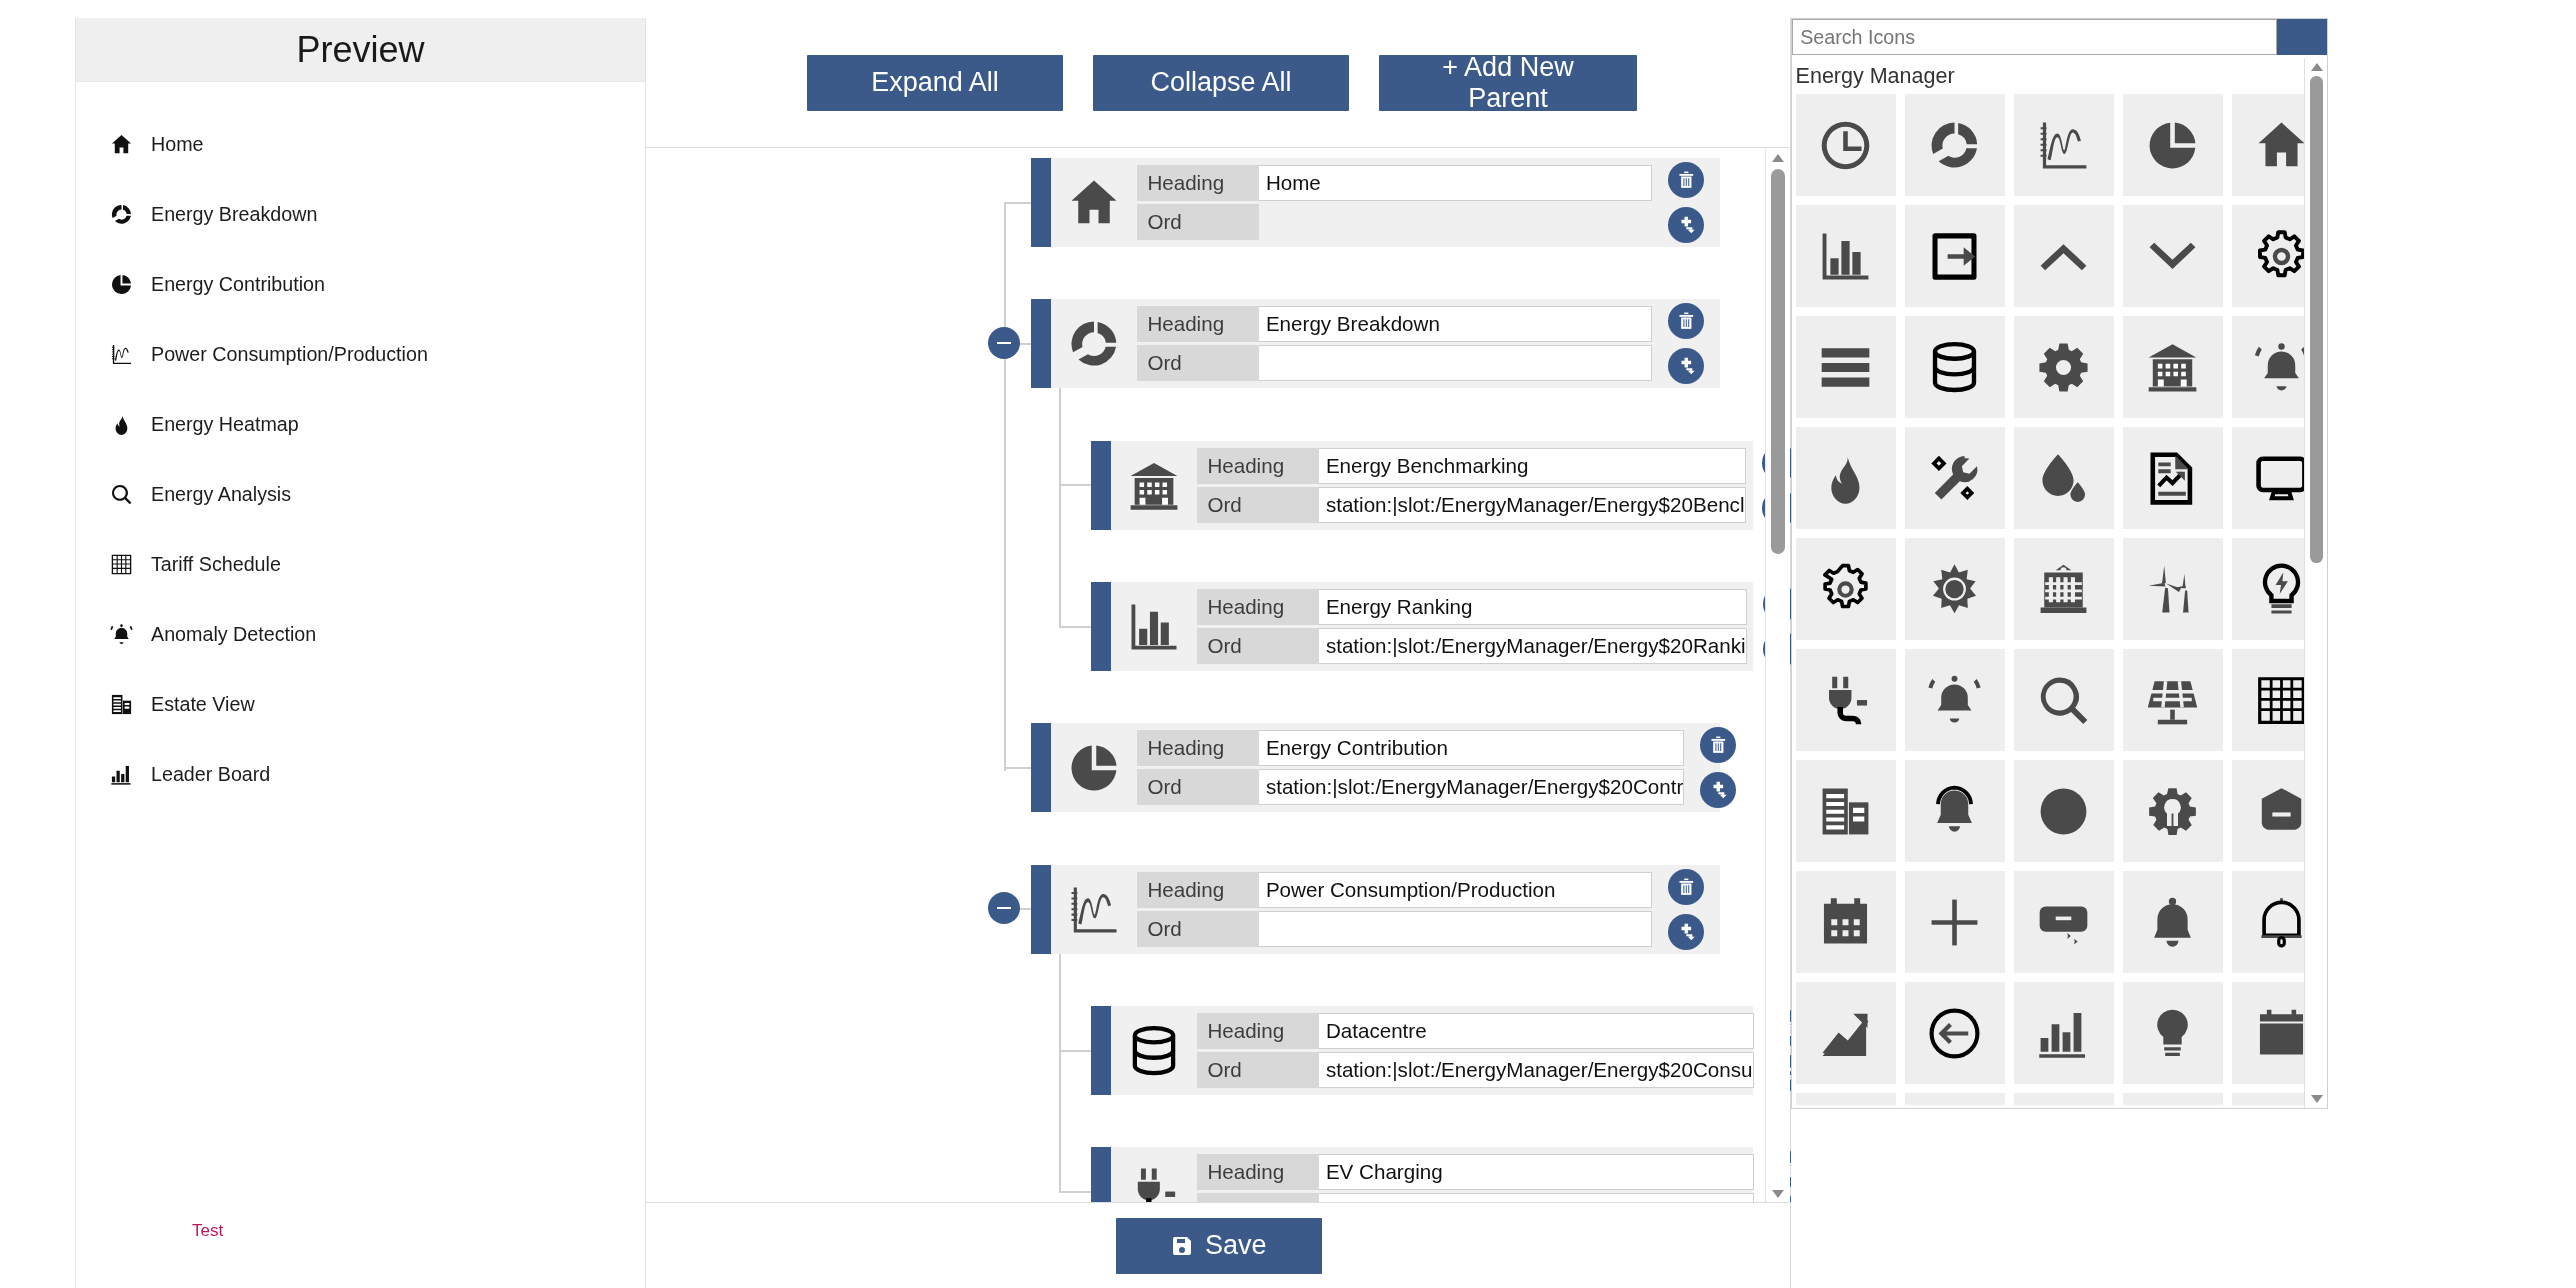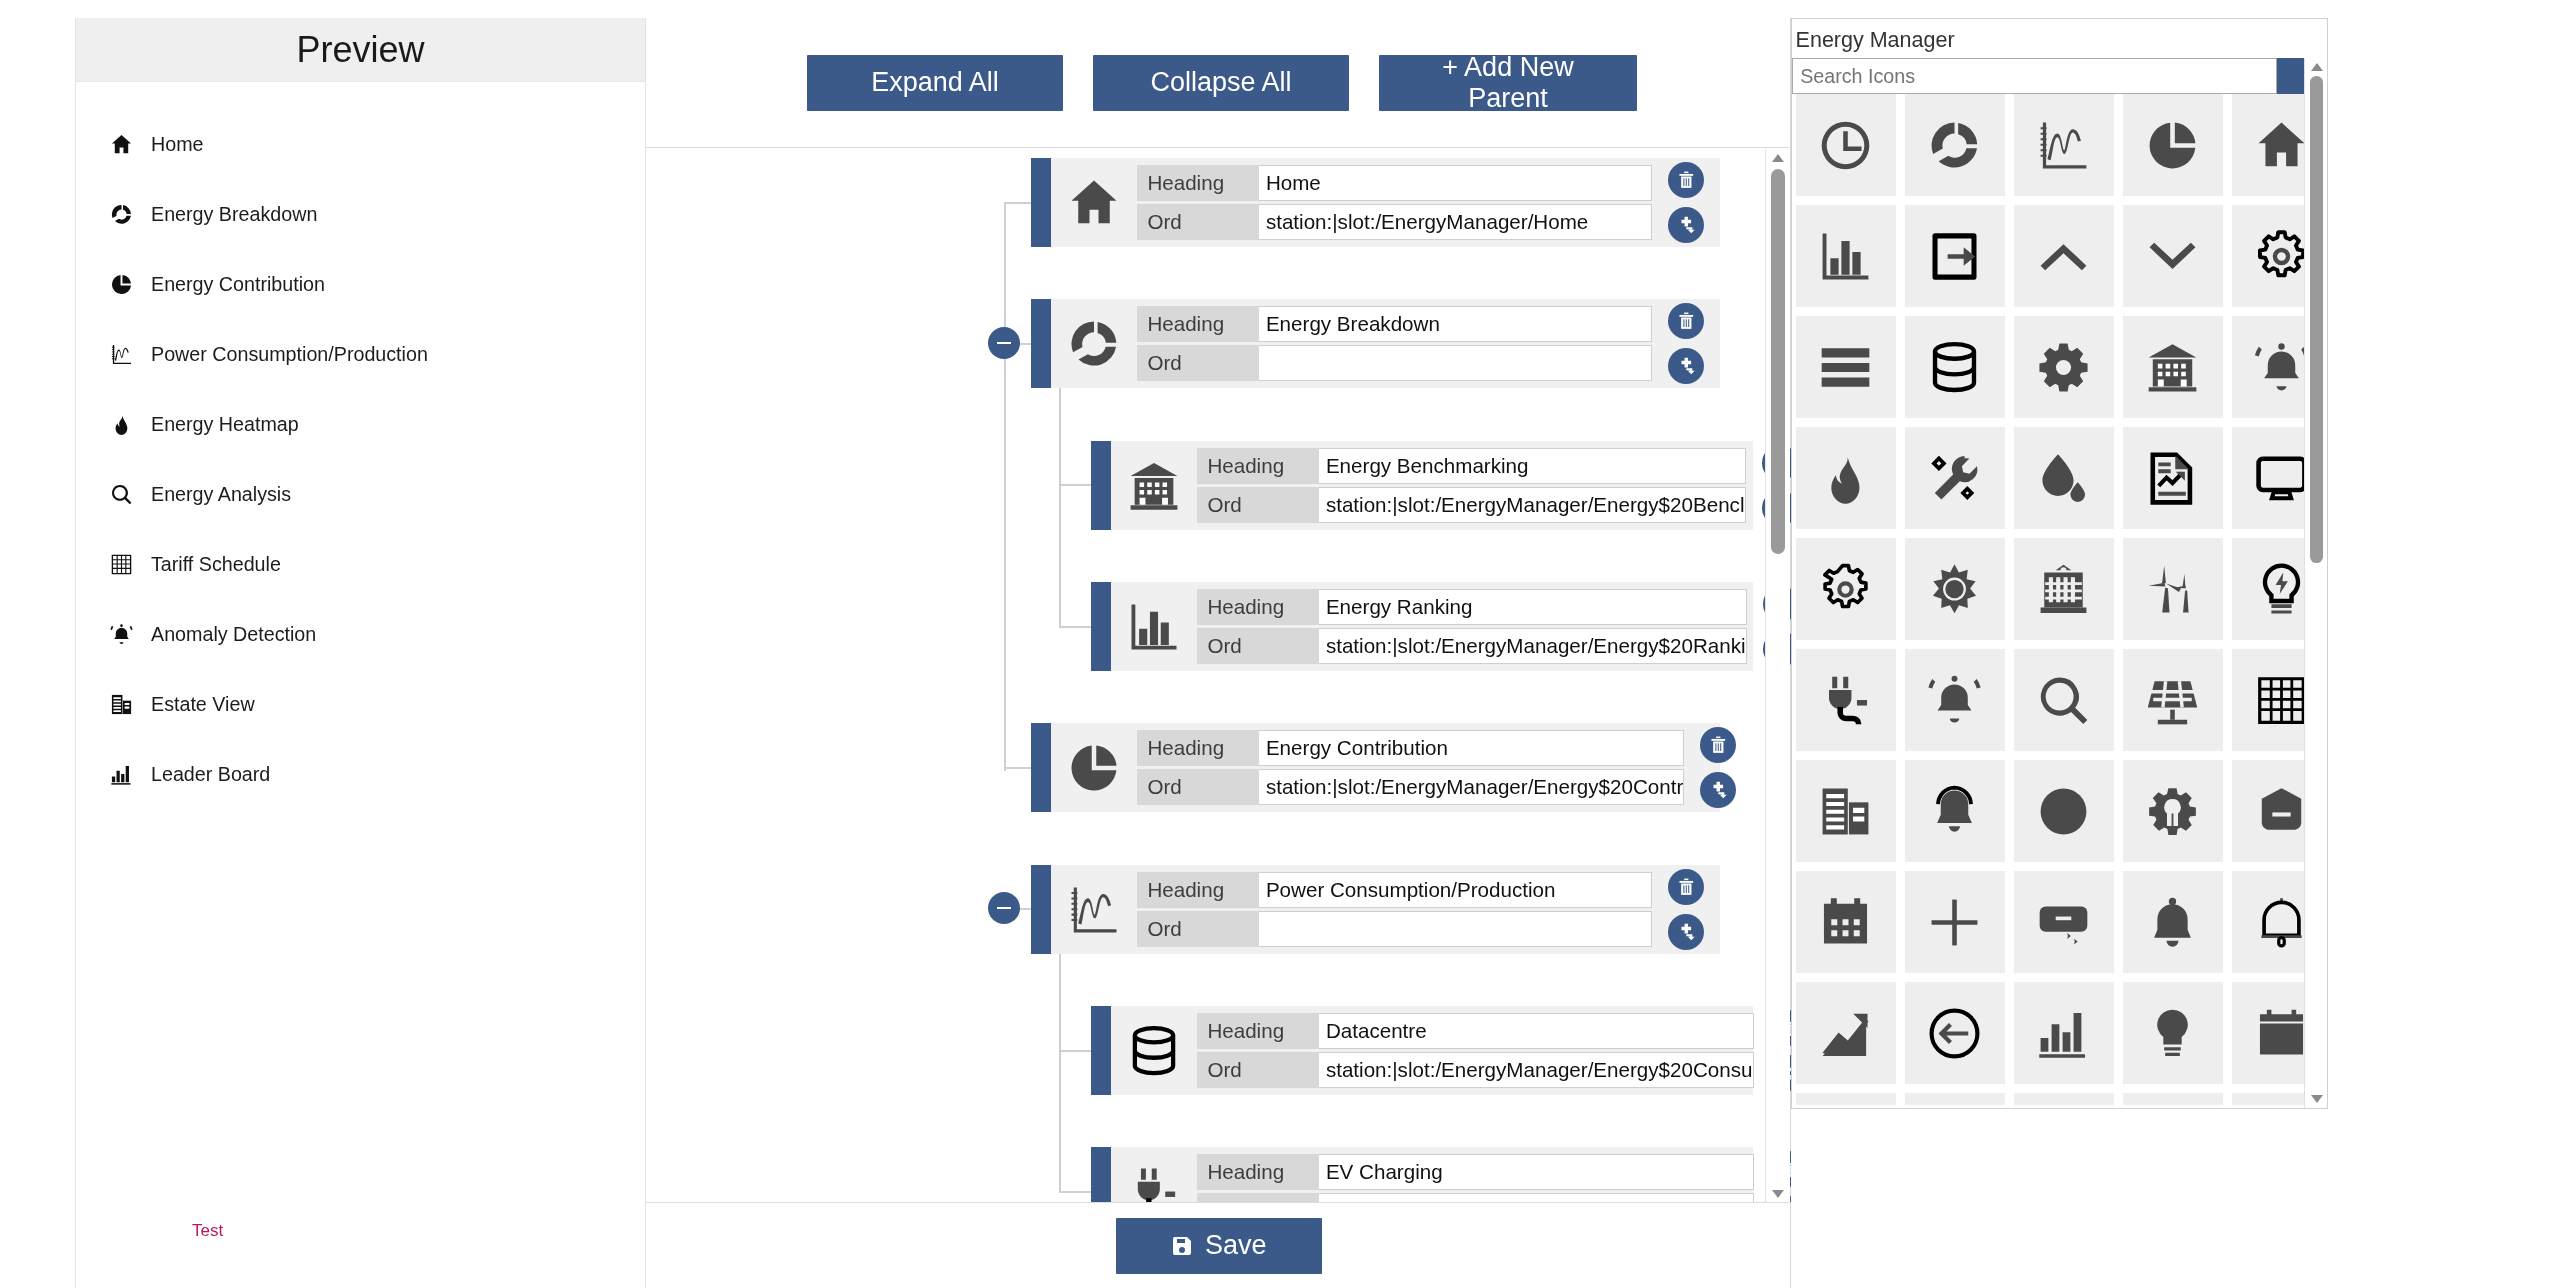--- a/index.html
+++ b/index.html
@@ -274,21 +274,20 @@
               <path d="M12 2 2 11h3v10h5v-6h4v6h5V11h3z"></path>
             </svg>
           </div>
           <div class="node-fields">
             <div class="field-row">
               <span class="field-label">Heading</span>
               <span class="field-input">Home</span>
             </div>
             <div class="field-row">
               <span class="field-label">Ord</span>
-              <span class="field-input">station:|slot:/EnergyManager/Home</span>
             </div>
           </div>
           <div class="node-actions">
             <span class="act-btn">
               <svg viewBox="0 0 24 24">
                 <path d="M9.6 1.8h4.8v1.8H9.6z"></path>
                 <path d="M4 4.6h16v2.2H4z"></path>
                 <path d="M6 7.6h12v13.2H6z"></path>
                 <path d="M8.6 9.6h1.2v9H8.6zm2.8 0h1.2v9h-1.2zm2.8 0h1.2v9h-1.2z" fill="#3b5a8a"></path>
               </svg>
@@ -574,25 +573,25 @@
     <button id="btn-save" class="btn-primary">
       <svg viewBox="0 0 24 24">
           <path d="M17 3H5a2 2 0 0 0-2 2v14a2 2 0 0 0 2 2h14a2 2 0 0 0 2-2V7l-4-4zm-5 16a3 3 0 1 1 0-6 3 3 0 0 1 0 6zm3-10H7V5h8v4z"></path>
         </svg>
       <span>Save</span>
     </button>
   </div>
 </div>
 
 <div id="icon-pane">
-  <div id="icon-group-label">Energy Manager</div>
   <div id="icon-search-row">
     <input id="icon-search" placeholder="Search Icons" style="">
     <button id="icon-search-btn"></button>
   </div>
+  <div id="icon-group-label">Energy Manager</div>
   <div id="icon-grid-wrap">
     <div id="icon-grid">
         <div class="icon-cell">
           <svg viewBox="0 0 24 24" class="">
             <path d="M12 1.6A10.4 10.4 0 1 0 22.4 12 10.4 10.4 0 0 0 12 1.6zm0 2.2a8.2 8.2 0 1 1 0 16.4 8.2 8.2 0 0 1 0-16.4z"></path>
             <path d="M11 5.8h2v6.6h6v2h-8z"></path>
           </svg>
         </div>
         <div class="icon-cell">
           <svg viewBox="0 0 24 24" class="">

